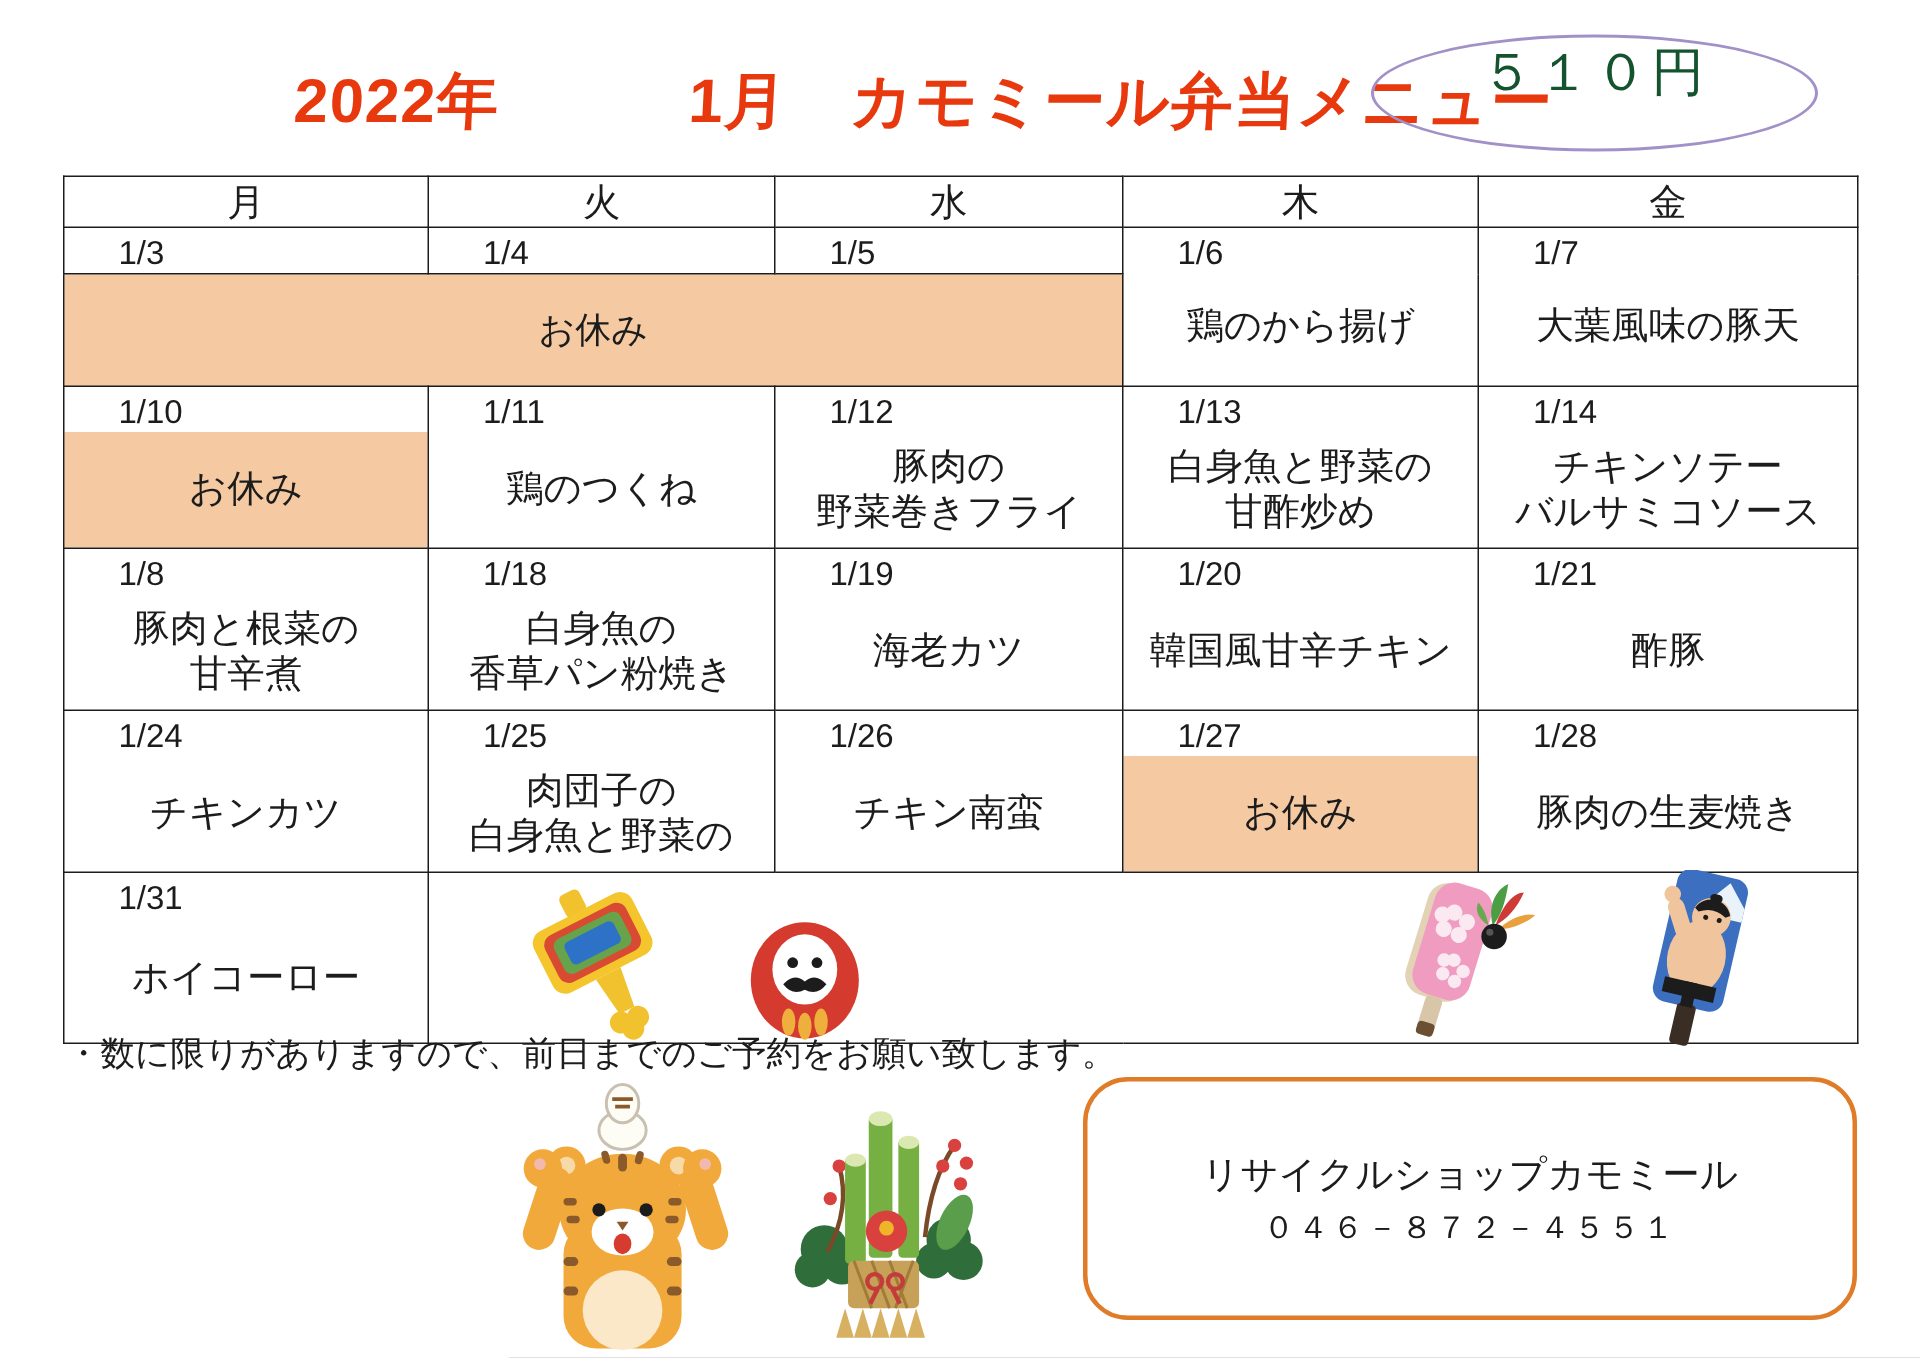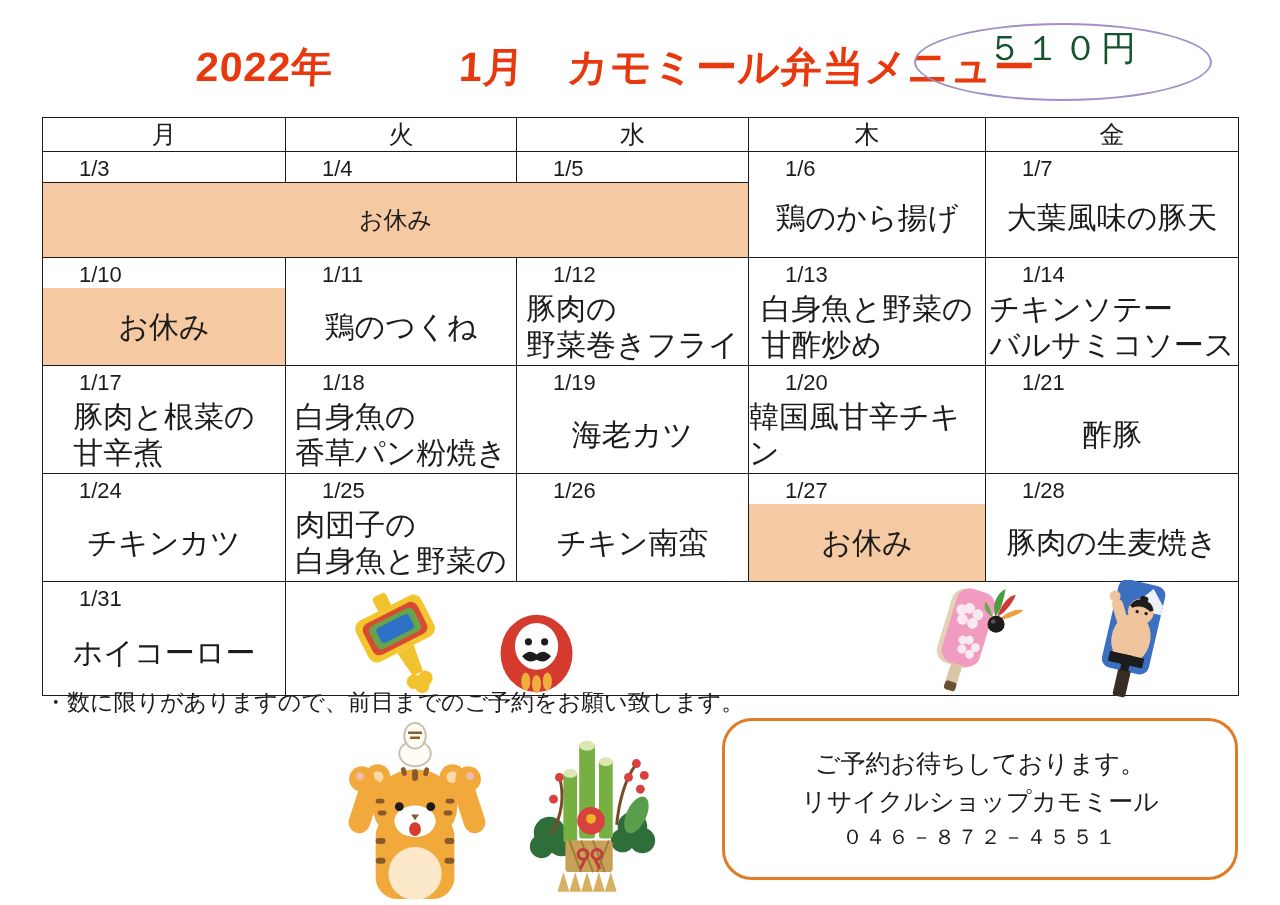--- a/index.html
+++ b/index.html
@@ -13,22 +13,22 @@
   
   table.menu-table { position:absolute; left:42px; top:117px; width:1196px; border-collapse:collapse; table-layout:fixed; }
   .menu-table th, .menu-table td { border:1.5px solid #1c1c1c; padding:0; vertical-align:top; }
   .menu-table th { height:30px; font-size:25px; font-weight:400; text-align:center; vertical-align:middle; }
   tr.r-head   { height:30px; }
   tr.r-dates  { height:31px; }
   tr.r-closed { height:75px; }
   tr.r-week   { height:107px; }
   tr.r-last   { height:114px;margin-top:20px; }
   .date { height:30px; padding:4px 0 0 36px; font-size:22px; }
-  .menu { display:flex; align-items:center; justify-content:center; text-align:left;
-          font-size:30px; line-height:1.18; white-space:pre-line; }
+  .menu { display:flex; align-items:center; justify-content:center; text-align:center;
+          font-size:25px; line-height:1.18; white-space:pre-line; }
   .m72 { height:72px; } .m77 { height:77px; } .m82 { height:82px;font-family:Liberation Serif, serif; }
   .closed { background:#F5C9A1; }
   td.closed-wide { background:#F5C9A1; text-align:center; vertical-align:middle; font-size:24px; }
   td.images-cell { position:relative; overflow:visible; }
   .ill { position:absolute; }
 
   
   .note { position:absolute; left:44px; top:687px; font-size:23px; }
   .contact { position:absolute; left:722px; top:718px; width:516px; height:162px; border:3px solid #E07B28;
              border-radius:30px; display:flex; flex-direction:column; align-items:center; justify-content:center; gap:5px; }
@@ -103,21 +103,21 @@
 甘酢炒め</div>
           </td>
       <td>
             <div class="date">1/14</div>
             <div class="menu m77">チキンソテー
 バルサミコソース</div>
           </td>
     </tr>
     <tr class="r-week">
       <td>
-            <div class="date">1/17</div>
+            <div class="date">1/8</div>
             <div class="menu m77">豚肉と根菜の
 甘辛煮</div>
           </td>
       <td>
             <div class="date">1/18</div>
             <div class="menu m77">白身魚の
 香草パン粉焼き</div>
           </td>
       <td>
             <div class="date">1/19</div>
@@ -309,18 +309,17 @@
     <circle cx="74" cy="104" r="5" fill="#F0B429"></circle>
     <rect x="48" y="126" width="48" height="32" rx="4" fill="#C8A158"></rect>
     <path d="M52 126 l12 32 M64 126 l12 32 M76 126 l12 32 M92 126 l-12 32" stroke="#A07C38" stroke-width="2"></path>
     <circle cx="66" cy="140" r="5" fill="none" stroke="#C43B3B" stroke-width="3"></circle>
     <circle cx="80" cy="140" r="5" fill="none" stroke="#C43B3B" stroke-width="3"></circle>
     <path d="M68 145 l-5 10 M78 145 l5 10" stroke="#C43B3B" stroke-width="3"></path>
     <path d="M40 178 l6 -20 6 20 6 -20 6 20 6 -20 6 20 6 -20 6 20 6 -20 6 20 z" fill="#D8B061"></path>
   </svg>
 
   <div class="contact">
-    <div class="line">ご予約お待ちしております。</div>
     <div class="line">リサイクルショップカモミール</div>
     <div class="phone">０４６－８７２－４５５１</div>
   </div>
 
 </div>
 
 </body></html>

